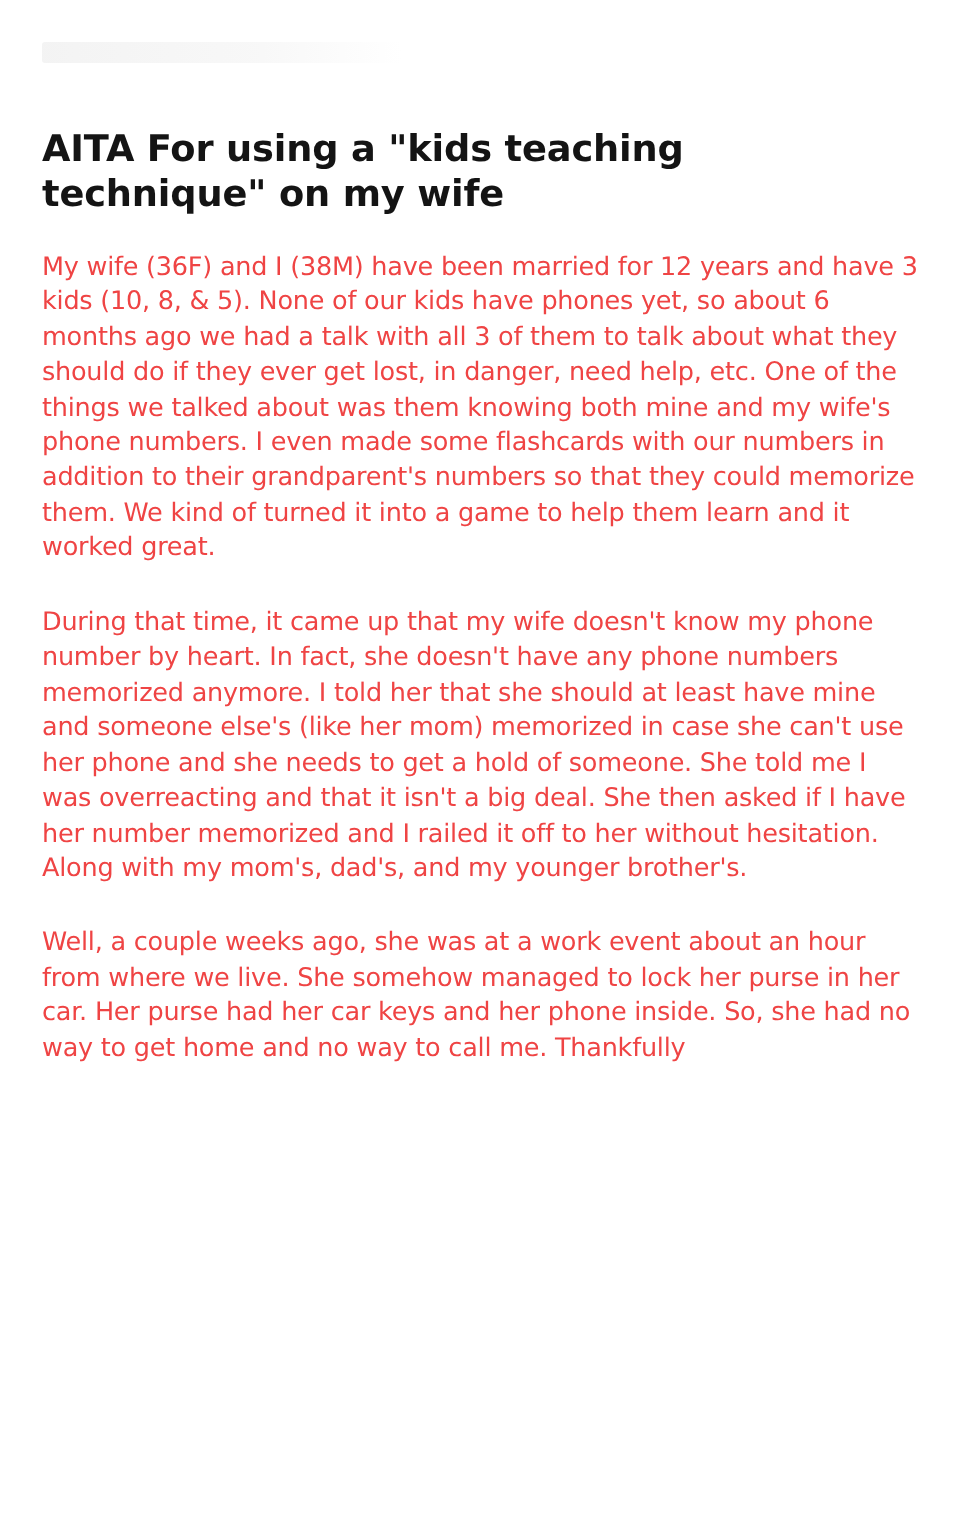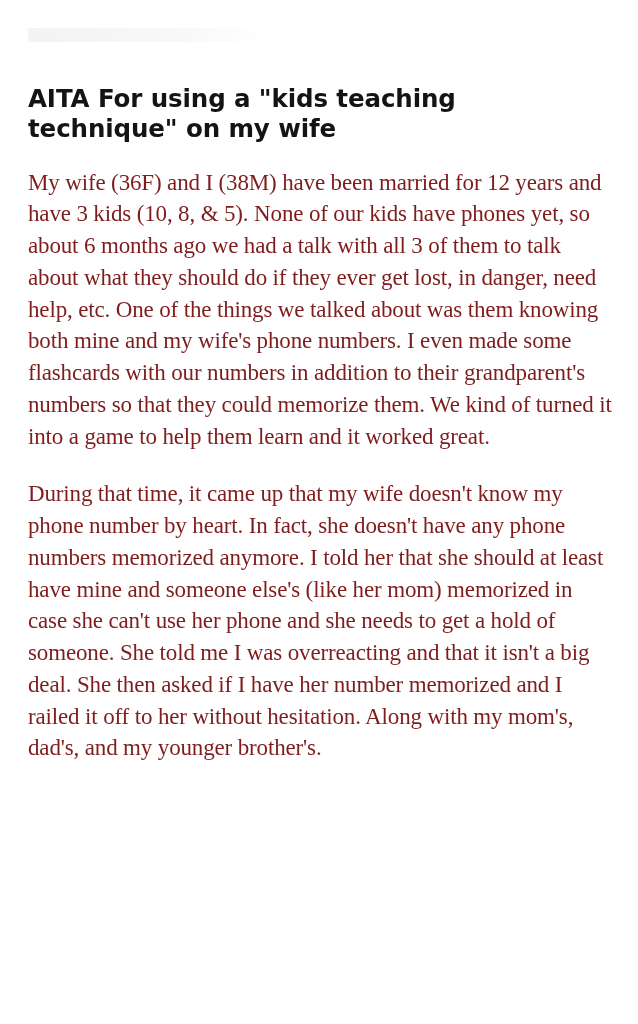--- a/index.html
+++ b/index.html
@@ -48,27 +48,26 @@
   .post-title {
     font-size: 24.5px;
     line-height: 1.24;
     font-weight: bold;
     letter-spacing: -0.1px;
     margin: 0 0 22px 0;
     color: #141414;
     max-width: 580px;
   }
   .post-body p {
-    font-size: 23px;
+    font-size: 17px;
     line-height: 1.38;
     margin: 0 0 26px 0;
-    color: #7f1d1d;
+    color: #ef4444;
     letter-spacing: -0.15px;
     max-width: 584px;
-    font-family: Liberation Serif, serif;
   }
   .post-body p:last-child {
     margin-bottom: 0;
   }
   .fade-bottom {
     position: absolute;
     left: 0;
     right: 0;
     bottom: 0;
     height: 26px;
@@ -84,18 +83,19 @@
   <div class="top-ghost">
     <div class="ghost-bar"></div>
   </div>
 
   <div class="content">
     <h1 class="post-title">AITA For using a "kids teaching technique" on my wife</h1>
 
     <div class="post-body">
       <p>My wife (36F) and I (38M) have been married for 12 years and have 3 kids (10, 8, &amp; 5).  None of our kids have phones yet, so about 6 months ago we had a talk with all 3 of them to talk about what they should do if they ever get lost, in danger, need help, etc.  One of the things we talked about was them knowing both mine and my wife's phone numbers.  I even made some flashcards with our numbers in addition to their grandparent's numbers so that they could memorize them.  We kind of turned it into a game to help them learn and it worked great.</p>
       <p>During that time, it came up that my wife doesn't know my phone number by heart.  In fact, she doesn't have any phone numbers memorized anymore.  I told her that she should at least have mine and someone else's (like her mom) memorized in case she can't use her phone and she needs to get a hold of someone.  She told me I was overreacting and that it isn't a big deal.  She then asked if I have her number memorized and I railed it off to her without hesitation.  Along with my mom's, dad's, and my younger brother's.</p>
+      <p>Well, a couple weeks ago, she was at a work event about an hour from where we live.  She somehow managed to lock her purse in her car.  Her purse had her car keys and her phone inside.  So, she had no way to get home and no way to call me.  Thankfully</p>
     </div>
   </div>
 
   <div class="fade-bottom"></div>
 
 </div>
 
 </body></html>

